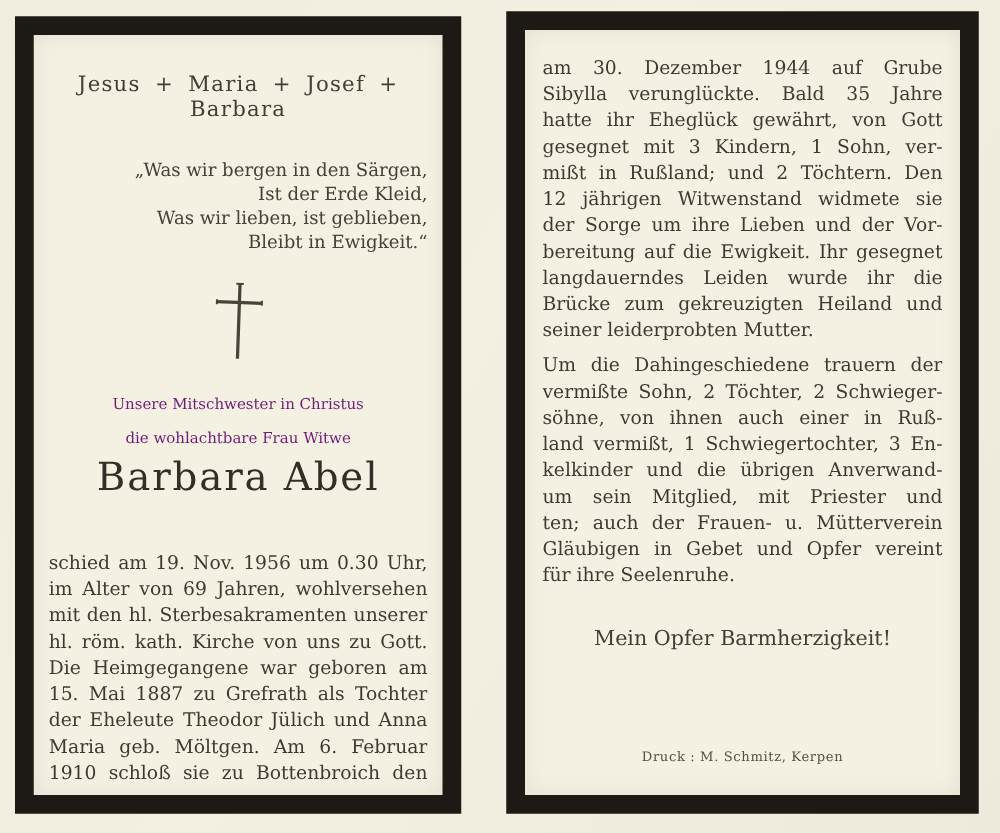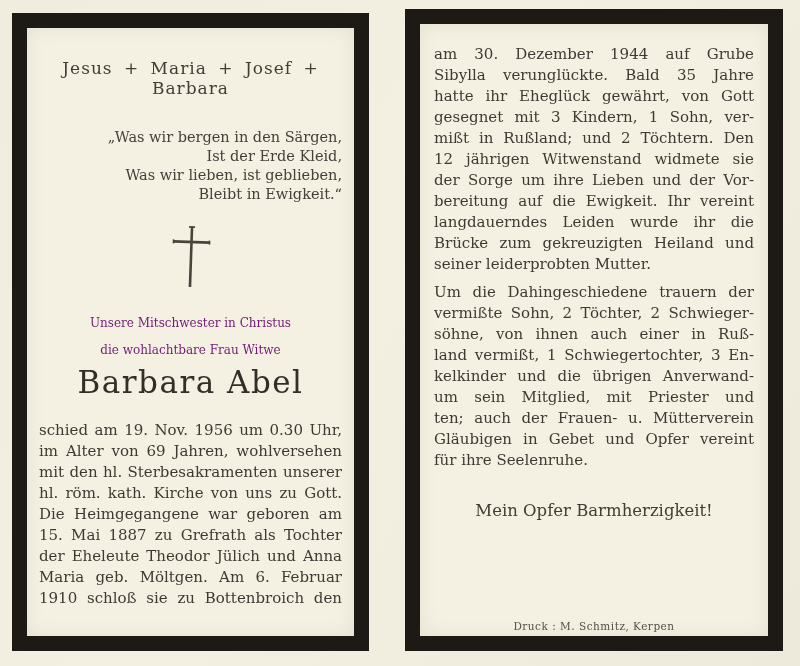--- a/index.html
+++ b/index.html
@@ -13,42 +13,42 @@
   }
   .card{position:absolute;inset:0;background:linear-gradient(120deg,#f0edde 0%,#f3f0e2 45%,#edeadb 100%);}
   .panel{
     position:absolute;
     box-sizing:border-box;
     border:15px solid #1d1a15;
     background:#f4f1e3;
     box-shadow:inset 0 0 18px rgba(120,110,80,0.12);
   }
   .panel-left{left:12px;top:13px;width:357px;height:638px;padding:16px 12px 10px;}
-  .panel-right{left:405px;top:9px;width:378px;height:642px;padding:20px 14px 0;display:flex;flex-direction:column;}
+  .panel-right{left:405px;top:9px;width:378px;height:642px;padding:20px 14px 20px;display:flex;flex-direction:column;}
   .invocation{
     text-align:center;
     font-size:17px;
     letter-spacing:1px;
     word-spacing:5px;
     color:#423d35;
     margin-top:14px;
   }
   .poem{margin:30px 0 0 50px;font-size:14.5px;line-height:19px;color:#45403a;text-align:right;}
   .cross-wrap{text-align:center;margin-top:20px;height:68px;}
   .cross-wrap svg{transform:rotate(2deg);}
   .intro{ text-align:center;font-size:12px;line-height:27px;margin-top:18px;color:#701a75;}
   .deceased{
     text-align:center;
     font-size:31px;
     letter-spacing:1.5px;
     margin-top:0;
     color:#332f28;
   }
   .maiden{text-align:center;font-size:12.5px;margin-top:5px;color:#48433b;}
-  .bodytext{margin-top:20px;font-size:15px;line-height:21px;}
+  .bodytext{margin-top:40px;font-size:15px;line-height:21px;}
   .jline{text-align:justify;text-align-last:justify;white-space:nowrap;overflow:hidden;}
   .jline.para-end{text-align-last:left;}
   .para2{margin-top:7px;}
   .prayer{text-align:center;font-size:16.5px;margin-top:30px;color:#423d35;}
   .printer{margin-top:auto;text-align:center;font-size:10.5px;letter-spacing:0.5px;color:#555046;margin-bottom:4px;}
 </style>
 </head>
 <body>
 
 <div class="card">
@@ -95,21 +95,21 @@
 
   <div class="panel panel-right">
     <div class="bodytext" style="margin-top:0;">
       <div class="jline">am 30. Dezember 1944 auf Grube</div>
       <div class="jline">Sibylla verunglückte. Bald 35 Jahre</div>
       <div class="jline">hatte ihr Eheglück gewährt, von Gott</div>
       <div class="jline">gesegnet mit 3 Kindern, 1 Sohn, ver-</div>
       <div class="jline">mißt in Rußland; und 2 Töchtern. Den</div>
       <div class="jline">12 jährigen Witwenstand widmete sie</div>
       <div class="jline">der Sorge um ihre Lieben und der Vor-</div>
-      <div class="jline">bereitung auf die Ewigkeit. Ihr vereint</div>
+      <div class="jline">bereitung auf die Ewigkeit. Ihr gesegnet</div>
       <div class="jline">langdauerndes Leiden wurde ihr die</div>
       <div class="jline">Brücke zum gekreuzigten Heiland und</div>
       <div class="jline para-end">seiner leiderprobten Mutter.</div>
     </div>
 
     <div class="bodytext para2" style="margin-top:7px;">
       <div class="jline">Um die Dahingeschiedene trauern der</div>
       <div class="jline">vermißte Sohn, 2 Töchter, 2 Schwieger-</div>
       <div class="jline">söhne, von ihnen auch einer in Ruß-</div>
       <div class="jline">land vermißt, 1 Schwiegertochter, 3 En-</div>

